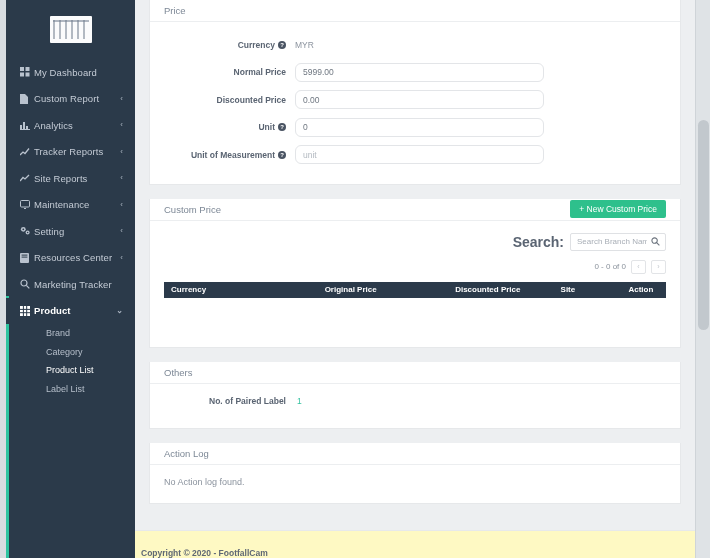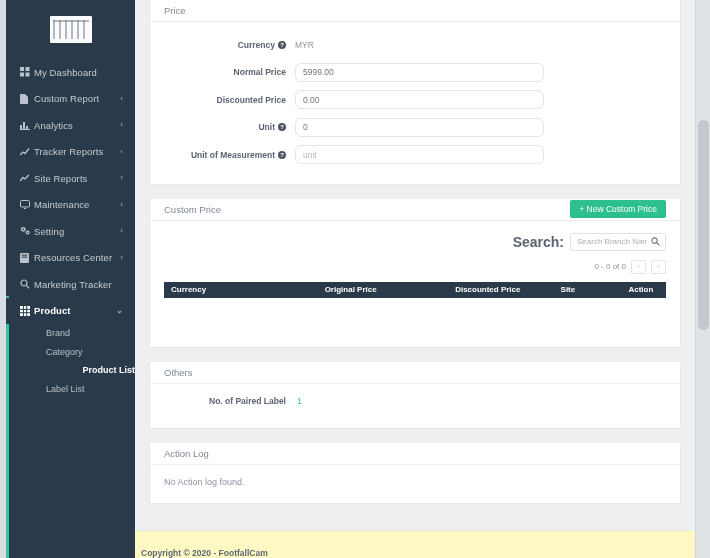--- a/index.html
+++ b/index.html
@@ -108,22 +108,21 @@
     display: flex;
     align-items: center;
     height: 18.5px;
     padding-left: 40px;
     color: #b6bfcb;
     font-size: 9px;
     cursor: pointer;
   }
   .sb-sub.current {
     color: #ffffff;
-    font-weight: bold;
-    justify-content: flex-end;
+    font-weight: normal;
   }
 
   
   #main {
     position: absolute;
     left: 135px;
     top: 0;
     width: 560px;
     height: 558px;
     background: #edeff1;

